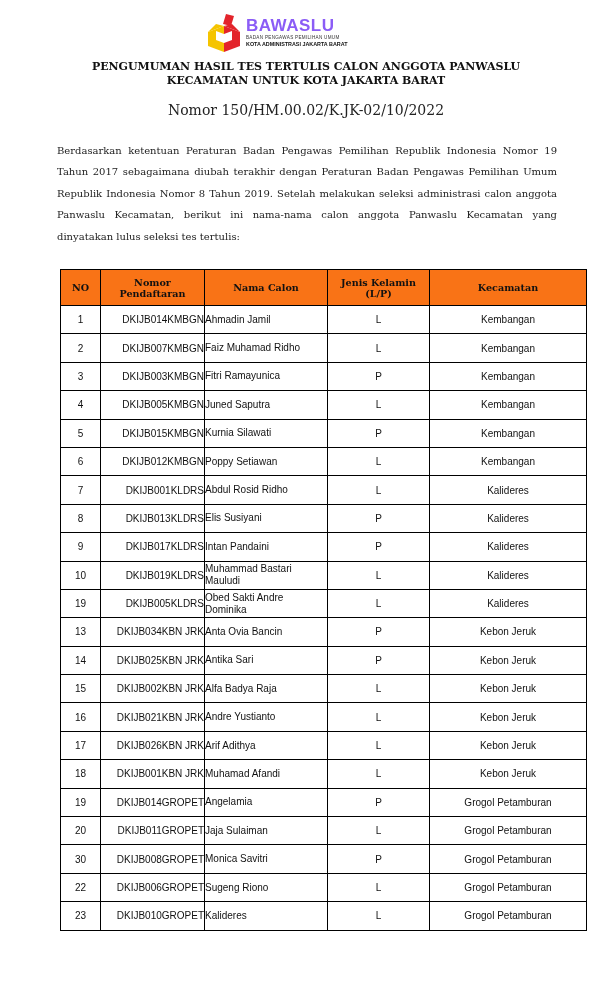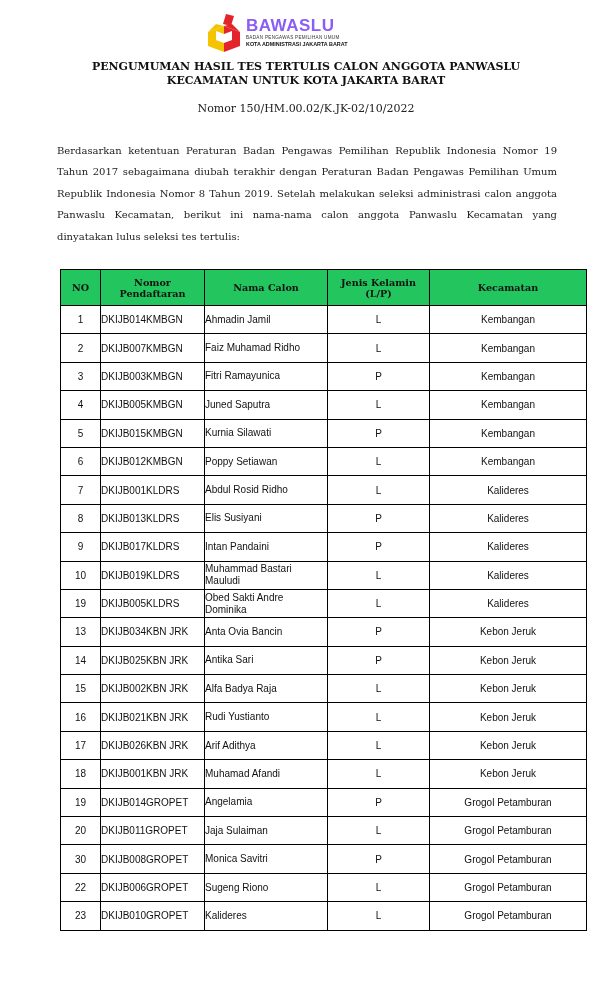--- a/index.html
+++ b/index.html
@@ -68,21 +68,21 @@
       line-height: 14px;
       color: #111;
     }
     .nomor {
       position: absolute;
       left: 0;
       top: 102px;
       width: 612px;
       text-align: center;
       font-family: "DejaVu Serif", serif;
-      font-size: 11px;
+      font-size: 14px;
       color: #222;
     }
     .intro {
       position: absolute;
       left: 57px;
       top: 140px;
       width: 500px;
       text-align: justify;
       font-family: "DejaVu Serif", serif;
       font-size: 10px;
@@ -96,42 +96,42 @@
       border-collapse: collapse;
       table-layout: fixed;
       width: 526px;
     }
     table.results th, table.results td {
       border: 1.2px solid #000;
       padding: 0;
       overflow: hidden;
     }
     table.results th {
-      background: #22c55e;
+      background: #f97316;
       font-family: "DejaVu Serif", serif;
       font-weight: bold;
       font-size: 9.6px;
       line-height: 11px;
       color: #111;
       height: 35px;
       text-align: center;
     }
     table.results td {
       height: 27.4px;
       font-family: "Liberation Sans", sans-serif;
       font-size: 10px;
       color: #111;
     }
     td.c-no {
       text-align: center;
       font-family: "DejaVu Serif", serif;
       font-size: 8.2px;
       color: #333;
     }
-    td.c-reg { text-align: left; font-size: 9.8px; }
+    td.c-reg { text-align: right; font-size: 9.8px; }
     td.c-name { text-align: left; padding-left: 1px; line-height: 12px; font-size: 10px; }
     td.c-gender { text-align: center; }
     td.c-kec { text-align: center; font-size: 10.4px; }
     col.w-no { width: 40px; }
     col.w-reg { width: 104px; }
     col.w-name { width: 123px; }
     col.w-gender { width: 102px; }
     col.w-kec { width: 157px; }
   </style>
 </head>
@@ -280,21 +280,21 @@
       <tr>
         <td class="c-no">15</td>
         <td class="c-reg">DKIJB002KBN JRK</td>
         <td class="c-name">Alfa Badya Raja</td>
         <td class="c-gender">L</td>
         <td class="c-kec">Kebon Jeruk</td>
       </tr>
       <tr>
         <td class="c-no">16</td>
         <td class="c-reg">DKIJB021KBN JRK</td>
-        <td class="c-name">Rudi Yustianto</td>
+        <td class="c-name">Andre Yustianto</td>
         <td class="c-gender">L</td>
         <td class="c-kec">Kebon Jeruk</td>
       </tr>
       <tr>
         <td class="c-no">17</td>
         <td class="c-reg">DKIJB026KBN JRK</td>
         <td class="c-name">Arif Adithya</td>
         <td class="c-gender">L</td>
         <td class="c-kec">Kebon Jeruk</td>
       </tr>

